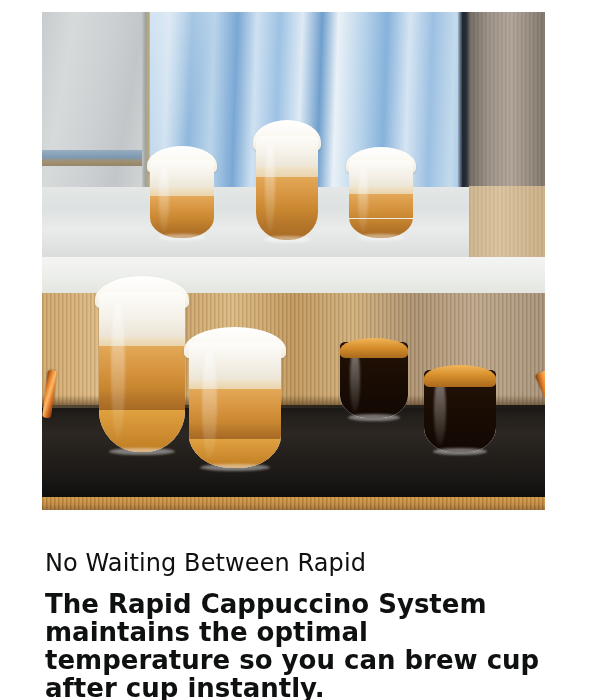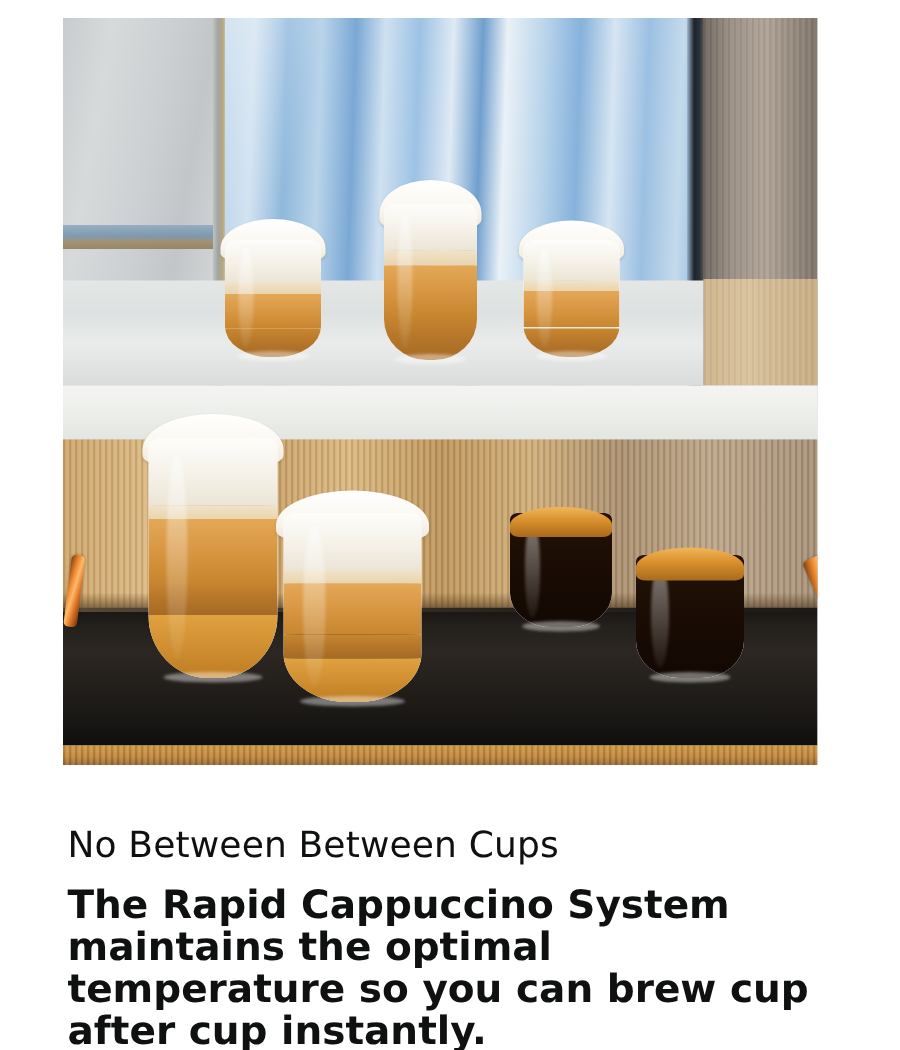--- a/index.html
+++ b/index.html
@@ -385,15 +385,15 @@
         <div class="sheen"></div>
       </div>
       <div class="crema-top" style="top:-5px; height:22px;"></div>
       <div class="base"></div>
     </div>
 
   </div>
 </figure>
 
 <div class="text-block">
-  <h2 class="headline">No Between Between Cups</h2>
+  <h2 class="headline">No Waiting Between Rapid</h2>
   <p class="body-copy">The Rapid Cappuccino System maintains the optimal temperature so you can brew cup after cup instantly.</p>
 </div>
 
 </body></html>

